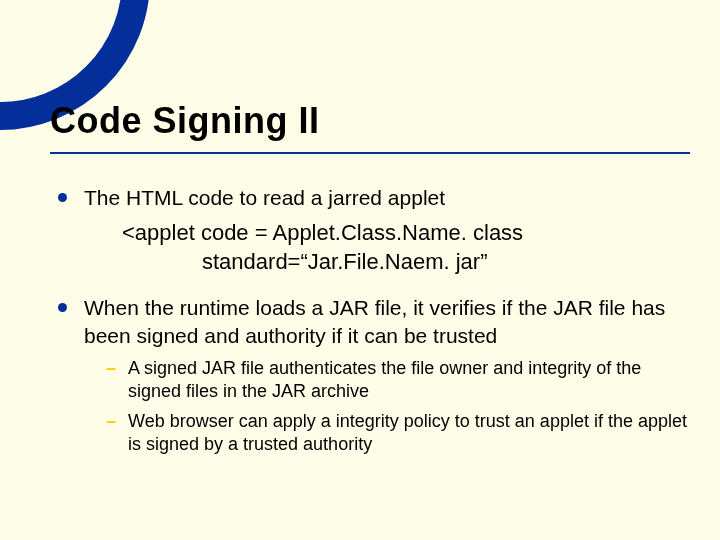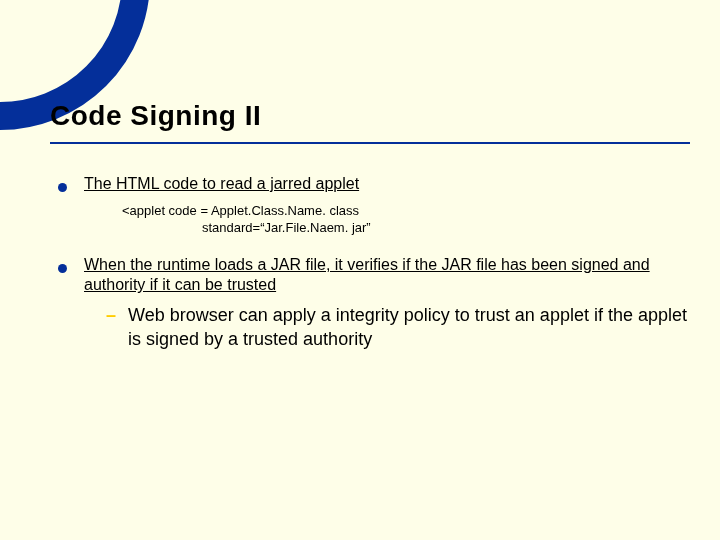--- a/index.html
+++ b/index.html
@@ -22,52 +22,51 @@
     border-radius: 50%;
     box-sizing: border-box;
   }
   .content {
     position: absolute;
     top: 100px;
     left: 50px;
     right: 30px;
   }
   .title {
-    font-size: 28px;
+    font-size: 36px;
     font-weight: bold;
     color: #000;
     margin: 0 0 10px 0;
     letter-spacing: 0.5px;
   }
   .title-rule {
     border: none;
     border-top: 2px solid #042F9A;
     margin: 0 0 30px 0;
   }
   .bullet {
     position: relative;
     padding-left: 34px;
-    font-size: 16px;
+    font-size: 21px;
     color: #000;
     margin-bottom: 8px;
     line-height: 1.3;
-    text-decoration: underline;
   }
   .bullet::before {
     content: "";
     position: absolute;
     left: 8px;
     top: 9px;
     width: 9px;
     height: 9px;
     background: #042F9A;
     border-radius: 50%;
   }
   .codeblock {
-    font-size: 13px;
+    font-size: 22px;
     color: #000;
     margin: 4px 0 18px 72px;
     line-height: 1.3;
   }
   .sub {
     position: relative;
     padding-left: 30px;
     font-size: 18px;
     color: #000;
     margin: 6px 0 6px 48px;
@@ -94,14 +93,15 @@
 
   <div class="bullet">The HTML code to read a jarred applet</div>
 
   <div class="codeblock">
     <div>&lt;applet code = Applet.Class.Name. class</div>
     <div style="padding-left:80px">standard=“Jar.File.Naem. jar”</div>
   </div>
 
   <div class="bullet">When the runtime loads a JAR file, it verifies if the JAR file has been signed and authority if it can be trusted</div>
 
+  <div class="sub">A signed JAR file authenticates the file owner and integrity of the signed files in the JAR archive</div>
   <div class="sub">Web browser can apply a integrity policy to trust an applet if the applet is signed by a trusted authority</div>
 </div>
 
 </body></html>

